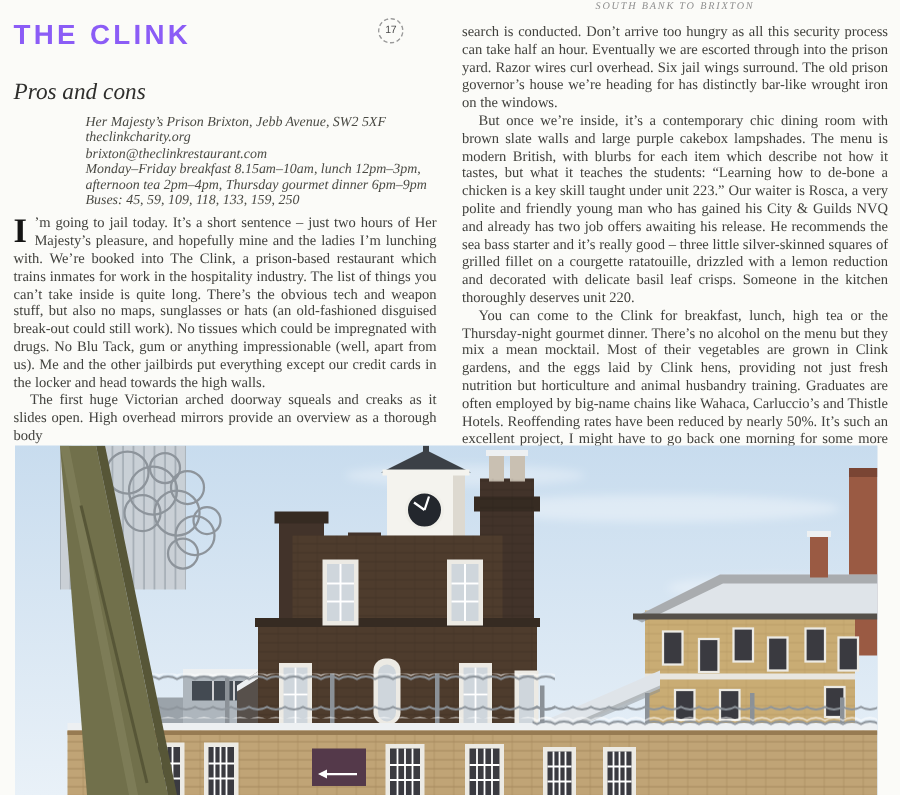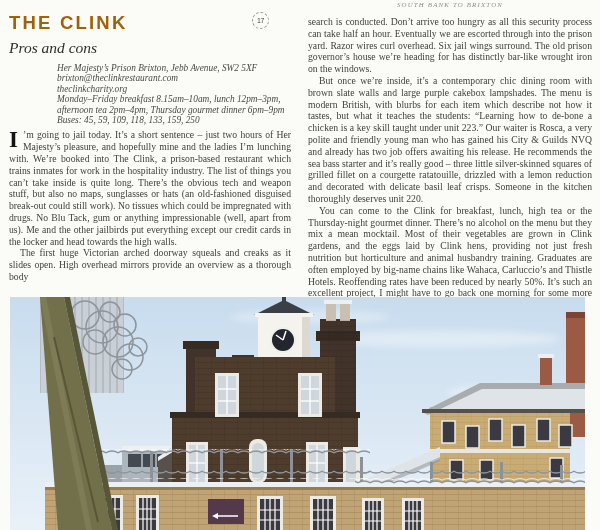--- a/index.html
+++ b/index.html
@@ -20,24 +20,24 @@
     position:absolute;left:252px;top:12px;width:15px;height:15px;
     border:1px dashed #9a9a9a;border-radius:50%;
     display:flex;align-items:center;justify-content:center;
     font:7px "Liberation Sans", sans-serif;color:#4a4a4a;letter-spacing:-0.3px;
   }
   .col{position:absolute;top:12px;}
   .col-left{left:9px;width:282px;}
   .col-right{left:308px;top:16px;width:284px;}
   h1.title{
     margin:0;font-family:"Liberation Sans", sans-serif;font-weight:600;
-    font-size:18.5px;line-height:22px;letter-spacing:2.2px;color:#a16207;
+    font-size:18.5px;line-height:22px;letter-spacing:2.2px;color:#8b5cf6;
   }
   h2.subtitle{
-    margin:5px 0 0 0;font-family:"Liberation Serif", serif;
+    margin:19px 0 0 0;font-family:"Liberation Serif", serif;
     font-style:italic;font-weight:normal;font-size:15.5px;line-height:18px;color:#2e2e2c;
   }
   .info{
     margin-top:6px;
     font:italic 9.3px/10.4px "Liberation Serif", serif;
     color:#4a4a44;
     margin-left:48px;
   }
   p.body{
     margin:0;text-align:justify;
@@ -65,22 +65,22 @@
 
   <div class="badge">
     <span>17</span>
   </div>
 
   <div class="col col-left">
     <h1 class="title">THE CLINK</h1>
     <h2 class="subtitle">Pros and cons</h2>
     <div class="info">
       <div>Her Majesty’s Prison Brixton, Jebb Avenue, SW2 5XF</div>
+      <div>theclinkcharity.org</div>
       <div>brixton@theclinkrestaurant.com</div>
-      <div>theclinkcharity.org</div>
       <div>Monday–Friday breakfast 8.15am–10am, lunch 12pm–3pm, afternoon tea 2pm–4pm, Thursday gourmet dinner 6pm–9pm</div>
       <div>Buses: 45, 59, 109, 118, 133, 159, 250</div>
     </div>
     <p class="body first"><span class="dropcap">I</span><span>’m going to jail today. It’s a short sentence – just two hours of Her Majesty’s pleasure, and hopefully mine and the ladies I’m lunching with. We’re booked into The Clink, a prison-based restaurant which trains inmates for work in the hospitality industry. The list of things you can’t take inside is quite long. There’s the obvious tech and weapon stuff, but also no maps, sunglasses or hats (an old-fashioned disguised break-out could still work). No tissues which could be impregnated with drugs. No Blu Tack, gum or anything impressionable (well, apart from us). Me and the other jailbirds put everything except our credit cards in the locker and head towards the high walls.</span></p>
     <p class="body indent">The first huge Victorian arched doorway squeals and creaks as it slides open. High overhead mirrors provide an overview as a thorough body</p>
   </div>
 
   <div class="col col-right">
     <p class="body">search is conducted. Don’t arrive too hungry as all this security process can take half an hour. Eventually we are escorted through into the prison yard. Razor wires curl overhead. Six jail wings surround. The old prison governor’s house we’re heading for has distinctly bar-like wrought iron on the windows.</p>
     <p class="body indent">But once we’re inside, it’s a contemporary chic dining room with brown slate walls and large purple cakebox lampshades. The menu is modern British, with blurbs for each item which describe not how it tastes, but what it teaches the students: “Learning how to de-bone a chicken is a key skill taught under unit 223.” Our waiter is Rosca, a very polite and friendly young man who has gained his City &amp; Guilds NVQ and already has two job offers awaiting his release. He recommends the sea bass starter and it’s really good – three little silver-skinned squares of grilled fillet on a courgette ratatouille, drizzled with a lemon reduction and decorated with delicate basil leaf crisps. Someone in the kitchen thoroughly deserves unit 220.</p>

